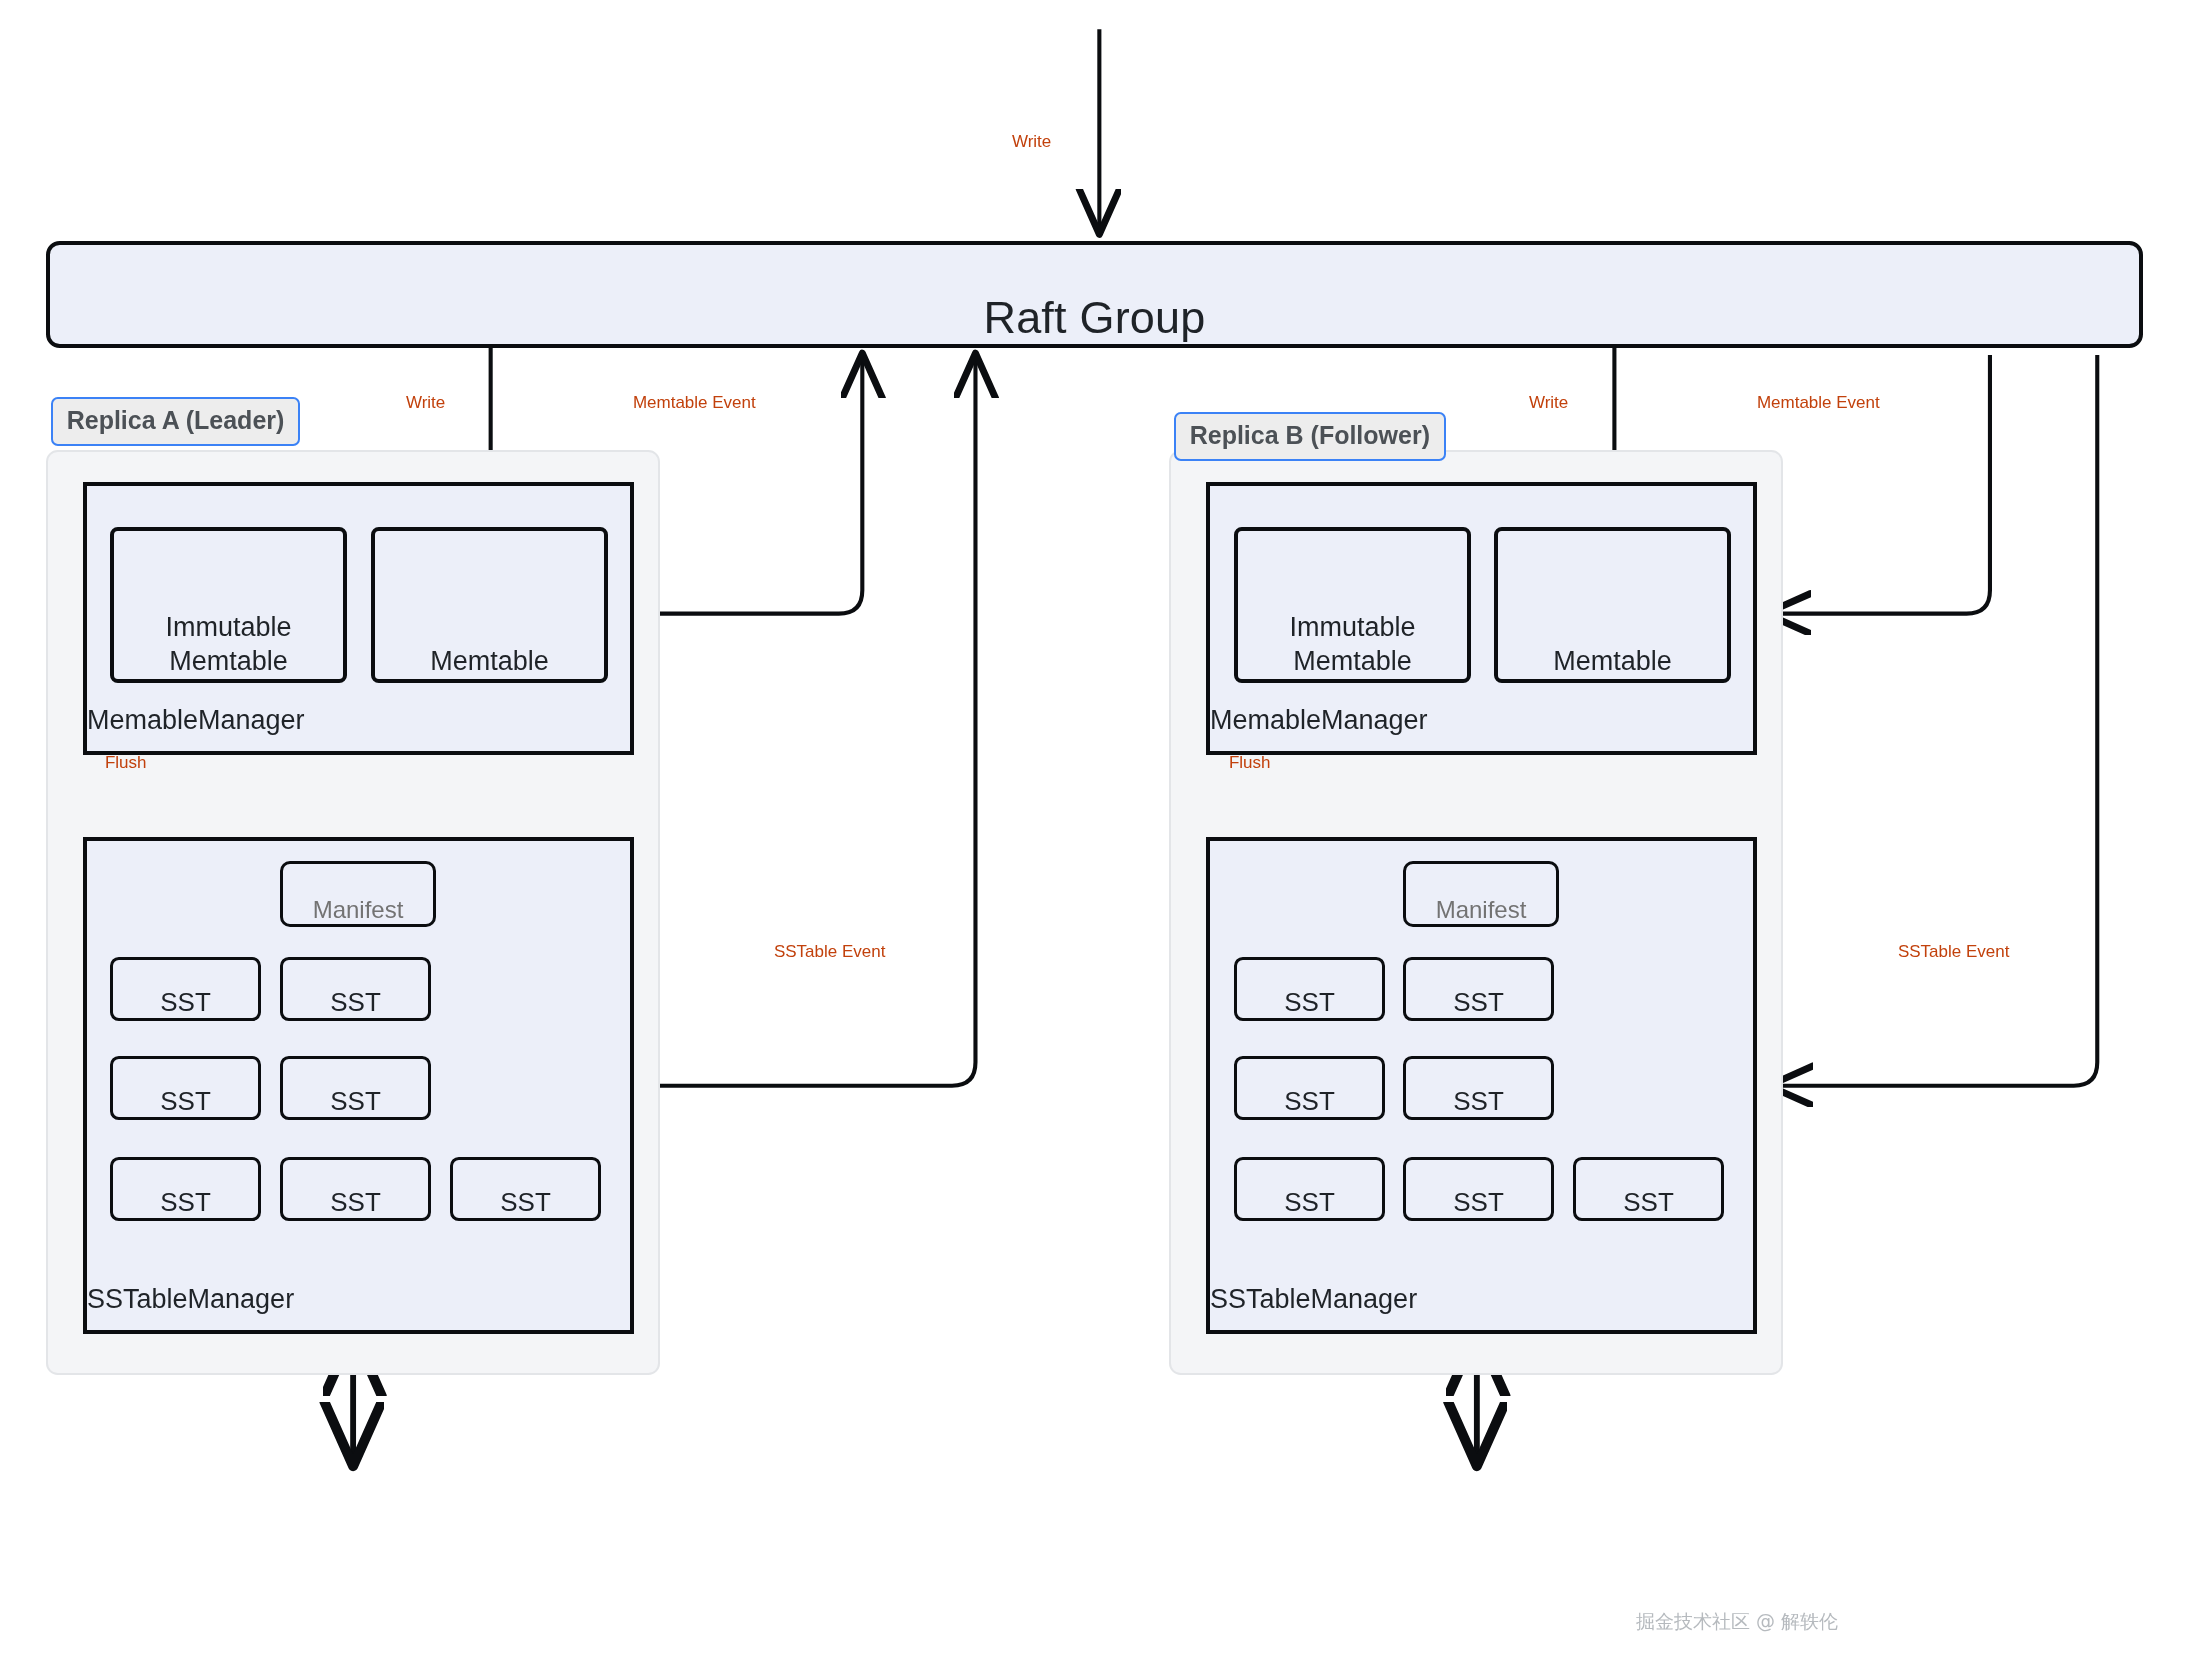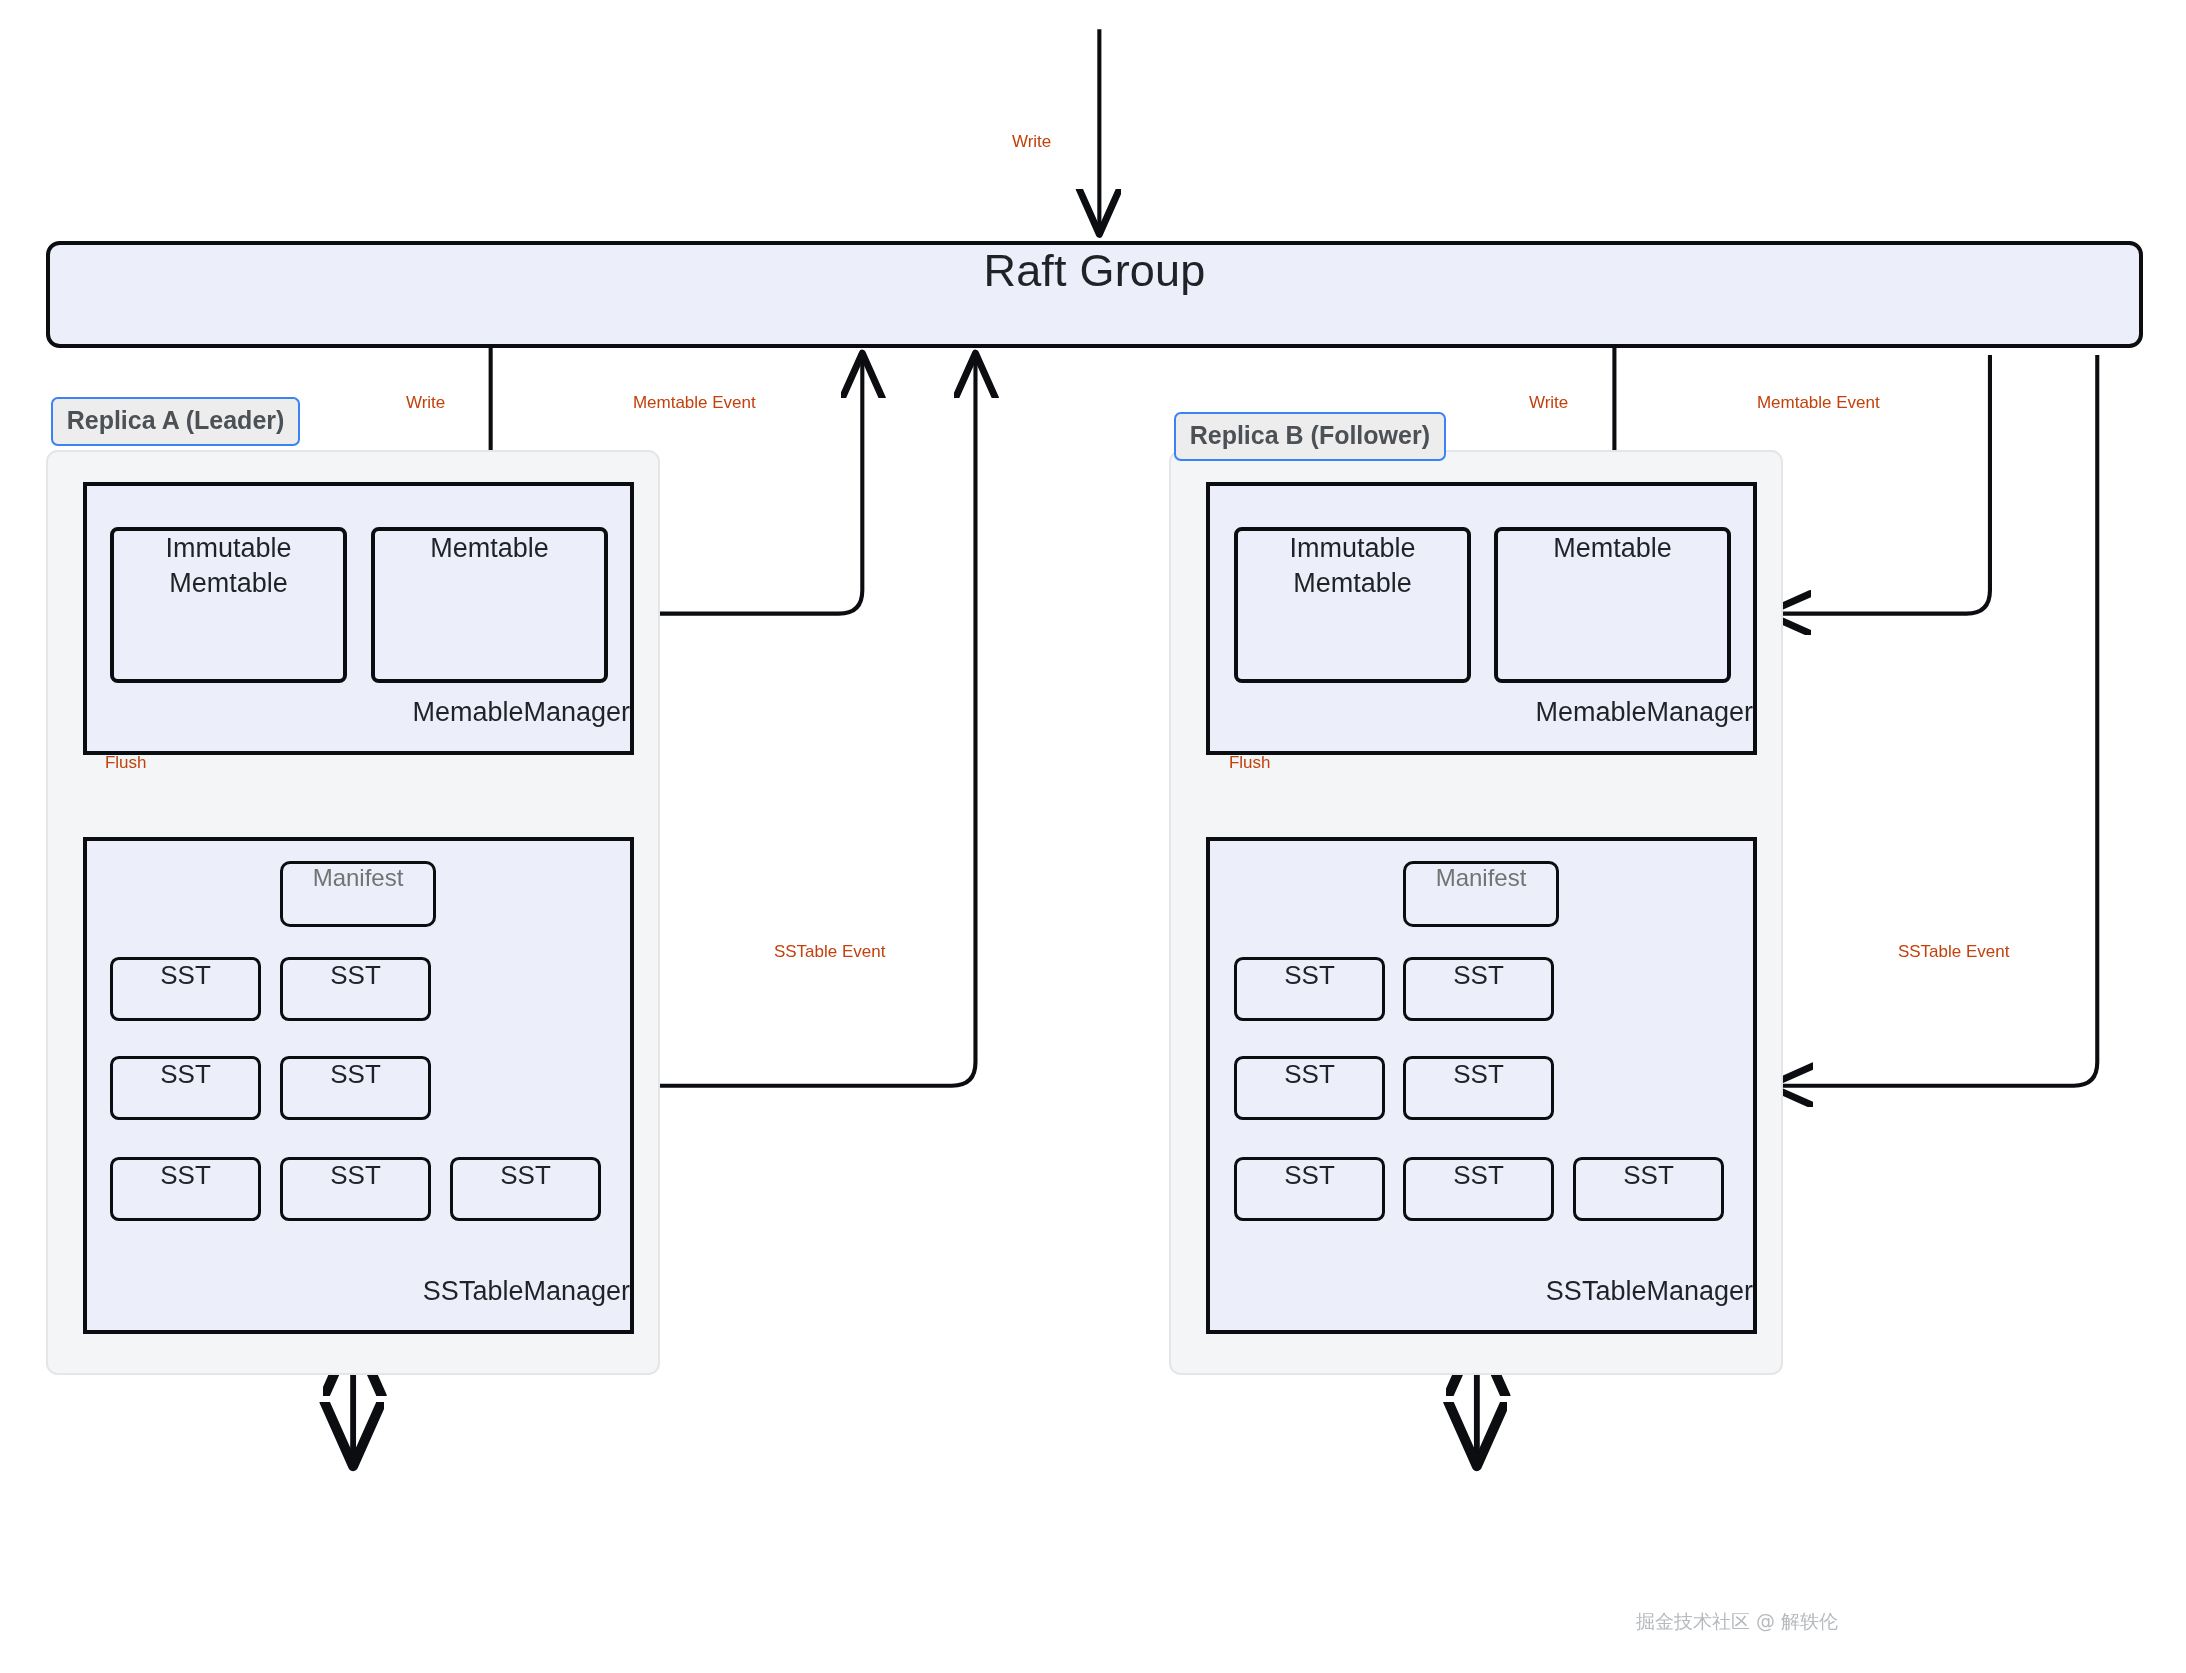--- a/index.html
+++ b/index.html
@@ -26,21 +26,21 @@
     height: 1674px;
     pointer-events: none;
   }
   .node {
     position: absolute;
     box-sizing: border-box;
     background: #ECEFF9;
     border: 4.9px solid #0b0d10;
     border-radius: 7.8px;
     display: flex;
-    align-items: flex-start;
+    align-items: flex-end;
     justify-content: center;
     text-align: center;
   }
   
   .banner {
     border-radius: 13.7px;
     font-size: 45px;
     color: #1f2328;
     letter-spacing: 0.2px;
   }
@@ -69,22 +69,22 @@
     position: absolute;
     box-sizing: border-box;
     background: #ECEFF9;
     border: 4.9px solid #0b0d10;
     border-radius: 0;
   }
   .manager-title {
     position: absolute;
     left: 0;
     right: 0;
-    bottom: 23px;
-    text-align: right;
+    bottom: 15px;
+    text-align: left;
     font-size: 27px;
     color: #1f2328;
   }
   .memtable-box {
     font-size: 27px;
     line-height: 1.28;
     color: #1f2328;
   }
   .sst-box {
     font-size: 26px;

